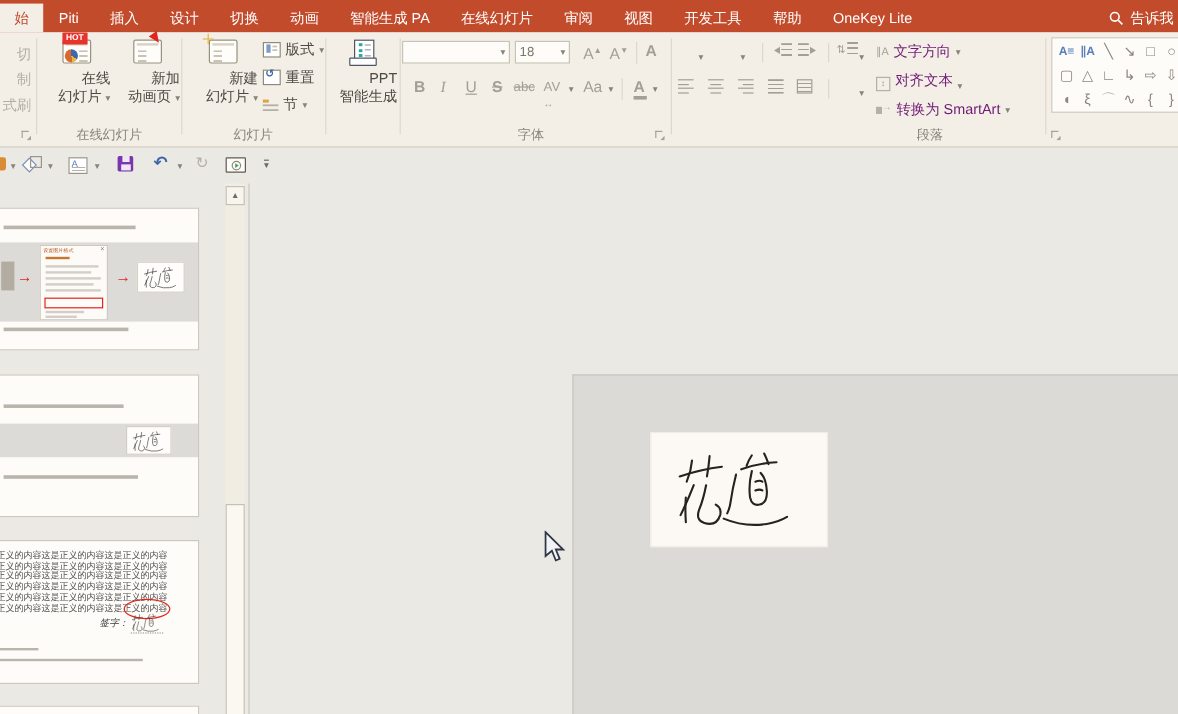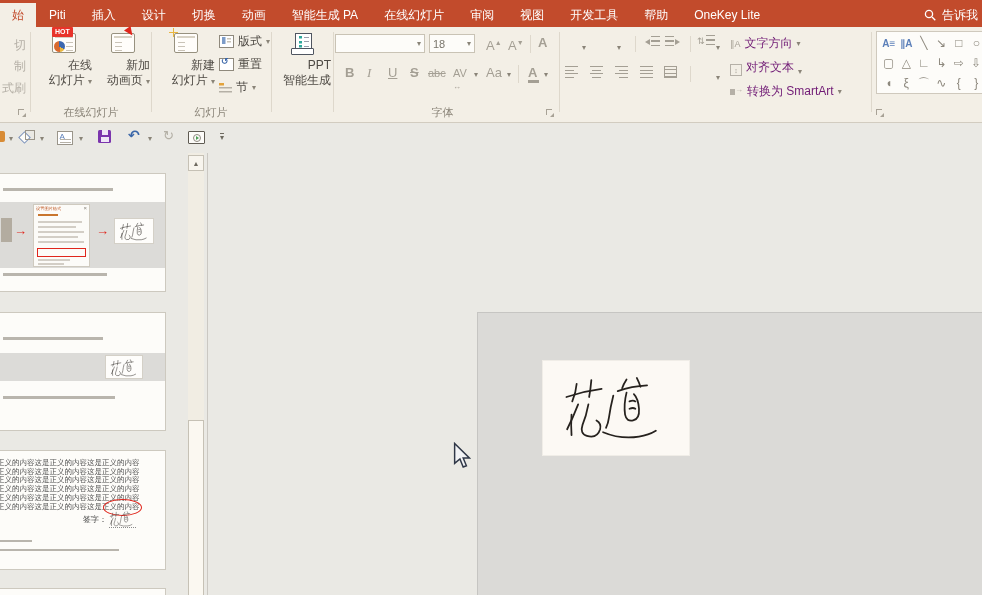--- a/index.html
+++ b/index.html
@@ -165,21 +165,21 @@
   .mini-dialog{position:absolute;left:50px;top:30px;width:57px;height:63px;background:#fcfbf8;
                border:1px solid #cfcabf;box-sizing:border-box;overflow:hidden;}
   .mdlg-title{position:absolute;left:2px;top:1px;width:120px;font-size:10px;color:#c05a28;
               transform:scale(.42);transform-origin:0 0;white-space:nowrap;}
   .mdlg-close{position:absolute;right:2px;top:0;font-size:6px;color:#8a857b;}
   .dbar{position:absolute;height:2px;background:#d3cec6;}
   .redbox{position:absolute;border:1px solid #e0261c;}
   .mini-card{position:absolute;background:#fefdfb;border:1px solid #d4d0c7;box-sizing:border-box;}
   .jline{font-size:7.5px;line-height:8.7px;color:#4e4e4e;white-space:nowrap;}
   .redoval{position:absolute;border:1.2px solid #e0261c;border-radius:50%;}
-  .sigrow{position:absolute;font-size:8px;color:#3c3c3c;white-space:nowrap;}
+  .sigrow{position:absolute;font-size:8px;color:#3c3c3c;white-space:nowrap;font-style:italic;}
 
   
   #thumb-scroll-track{position:absolute;left:188px;top:153px;width:16px;height:442px;background:#f1ede3;}
   #thumb-scroll-up{position:absolute;left:188px;top:155px;width:16px;height:16px;background:#f8f5ee;
                    border:1px solid #c6c1b5;box-sizing:border-box;display:flex;align-items:center;
                    justify-content:center;font-size:7px;color:#6e6a60;}
   #thumb-scroll-up::before{content:"▲";}
   #thumb-scroll-thumb{position:absolute;left:188px;top:420px;width:16px;height:176px;background:#fbf8f1;
                       border:1px solid #c6c1b5;box-sizing:border-box;}
   #panel-divider{position:absolute;left:207px;top:153px;width:1px;height:442px;background:#cbc8c2;}
@@ -377,20 +377,21 @@
       <span class="ic-at">↕</span>
       <span class="ptxt">对齐文本</span>
       <i class="cv"></i>
     </div>
     <div class="plx" style="left:730px;top:56px;display:flex;align-items:center;gap:4px;">
       <span class="ic-sa"></span>
       <span class="ptxt">转换为 SmartArt</span>
       <i class="cv"></i>
     </div>
 
+    <div class="glabel" style="left:680px;width:190px;">段落</div>
     <div class="launcher" style="left:876px;"></div>
 
     <div class="gsep" style="left:871px;"></div>
 
     <div id="shapebox">
       <span class="shp blue">A≡</span>
       <span class="shp blue">∥A</span>
       <span class="shp">╲</span>
       <span class="shp">↘</span>
       <span class="shp">□</span>

